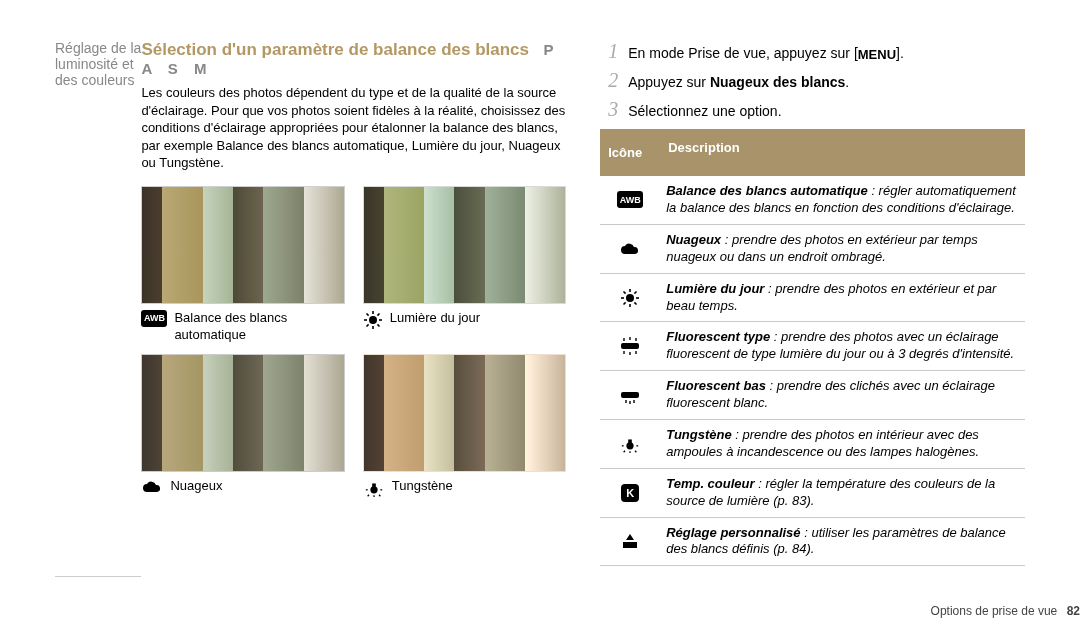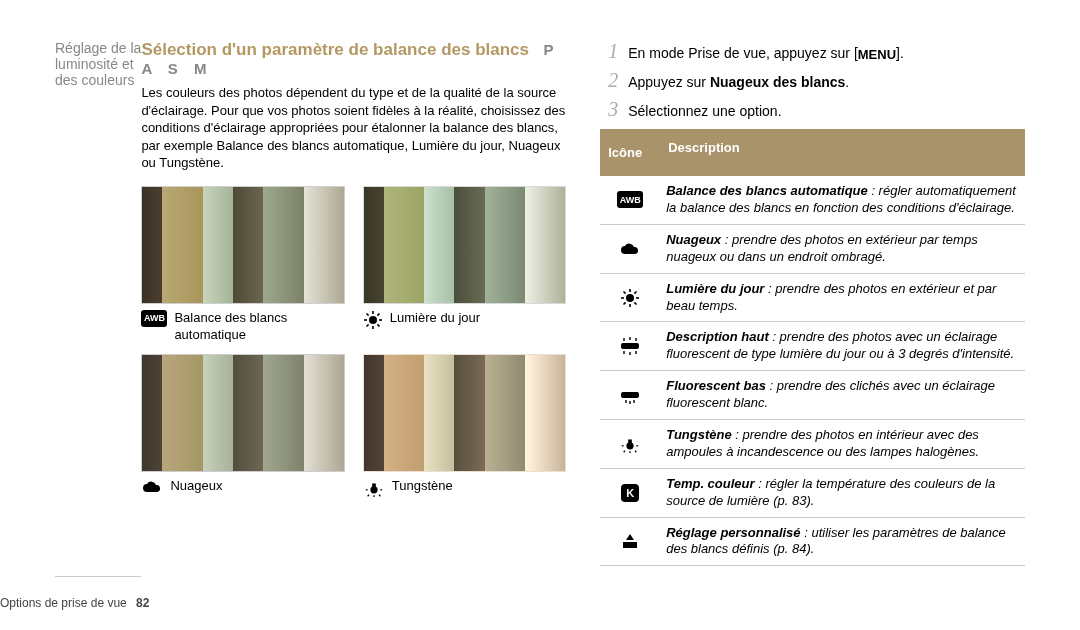--- a/index.html
+++ b/index.html
@@ -135,24 +135,24 @@
   .wb-row .col-desc {
     flex: 1;
     padding: 2px 6px;
     line-height: 1.3;
     font-style: italic;
   }
 
   
   .footer {
     position: absolute;
-    bottom: 20px;
+    bottom: 12px;
     left: 0;
     width: 100%;
-    text-align: left;
+    text-align: right;
     font-size: 12px;
     color: #444;
   }
   .footer .pnum { font-weight: bold; margin-left: 6px; }
 
   
   .ic {
     display: inline-flex;
     align-items: center;
     justify-content: center;
@@ -331,21 +331,21 @@
               </svg>
             </div>
           <div class="col-desc"><b>Lumière du jour</b><span> : prendre des photos en extérieur et par beau temps.</span></div>
         </div>
         <div class="wb-row">
           <div class="col-icon">
               <svg class="sicon fluo-svg" viewBox="0 0 22 18">
                 <use href="#fluo-hi"></use>
               </svg>
             </div>
-          <div class="col-desc"><b>Description haut</b><span> : prendre des photos avec un éclairage fluorescent de type lumière du jour ou à 3 degrés d'intensité.</span></div>
+          <div class="col-desc"><b>Fluorescent type</b><span> : prendre des photos avec un éclairage fluorescent de type lumière du jour ou à 3 degrés d'intensité.</span></div>
         </div>
         <div class="wb-row">
           <div class="col-icon">
               <svg class="sicon fluo-svg" viewBox="0 0 22 18">
                 <use href="#fluo-lo"></use>
               </svg>
             </div>
           <div class="col-desc"><b>Fluorescent bas</b><span> : prendre des clichés avec un éclairage fluorescent blanc.</span></div>
         </div>
         <div class="wb-row">

